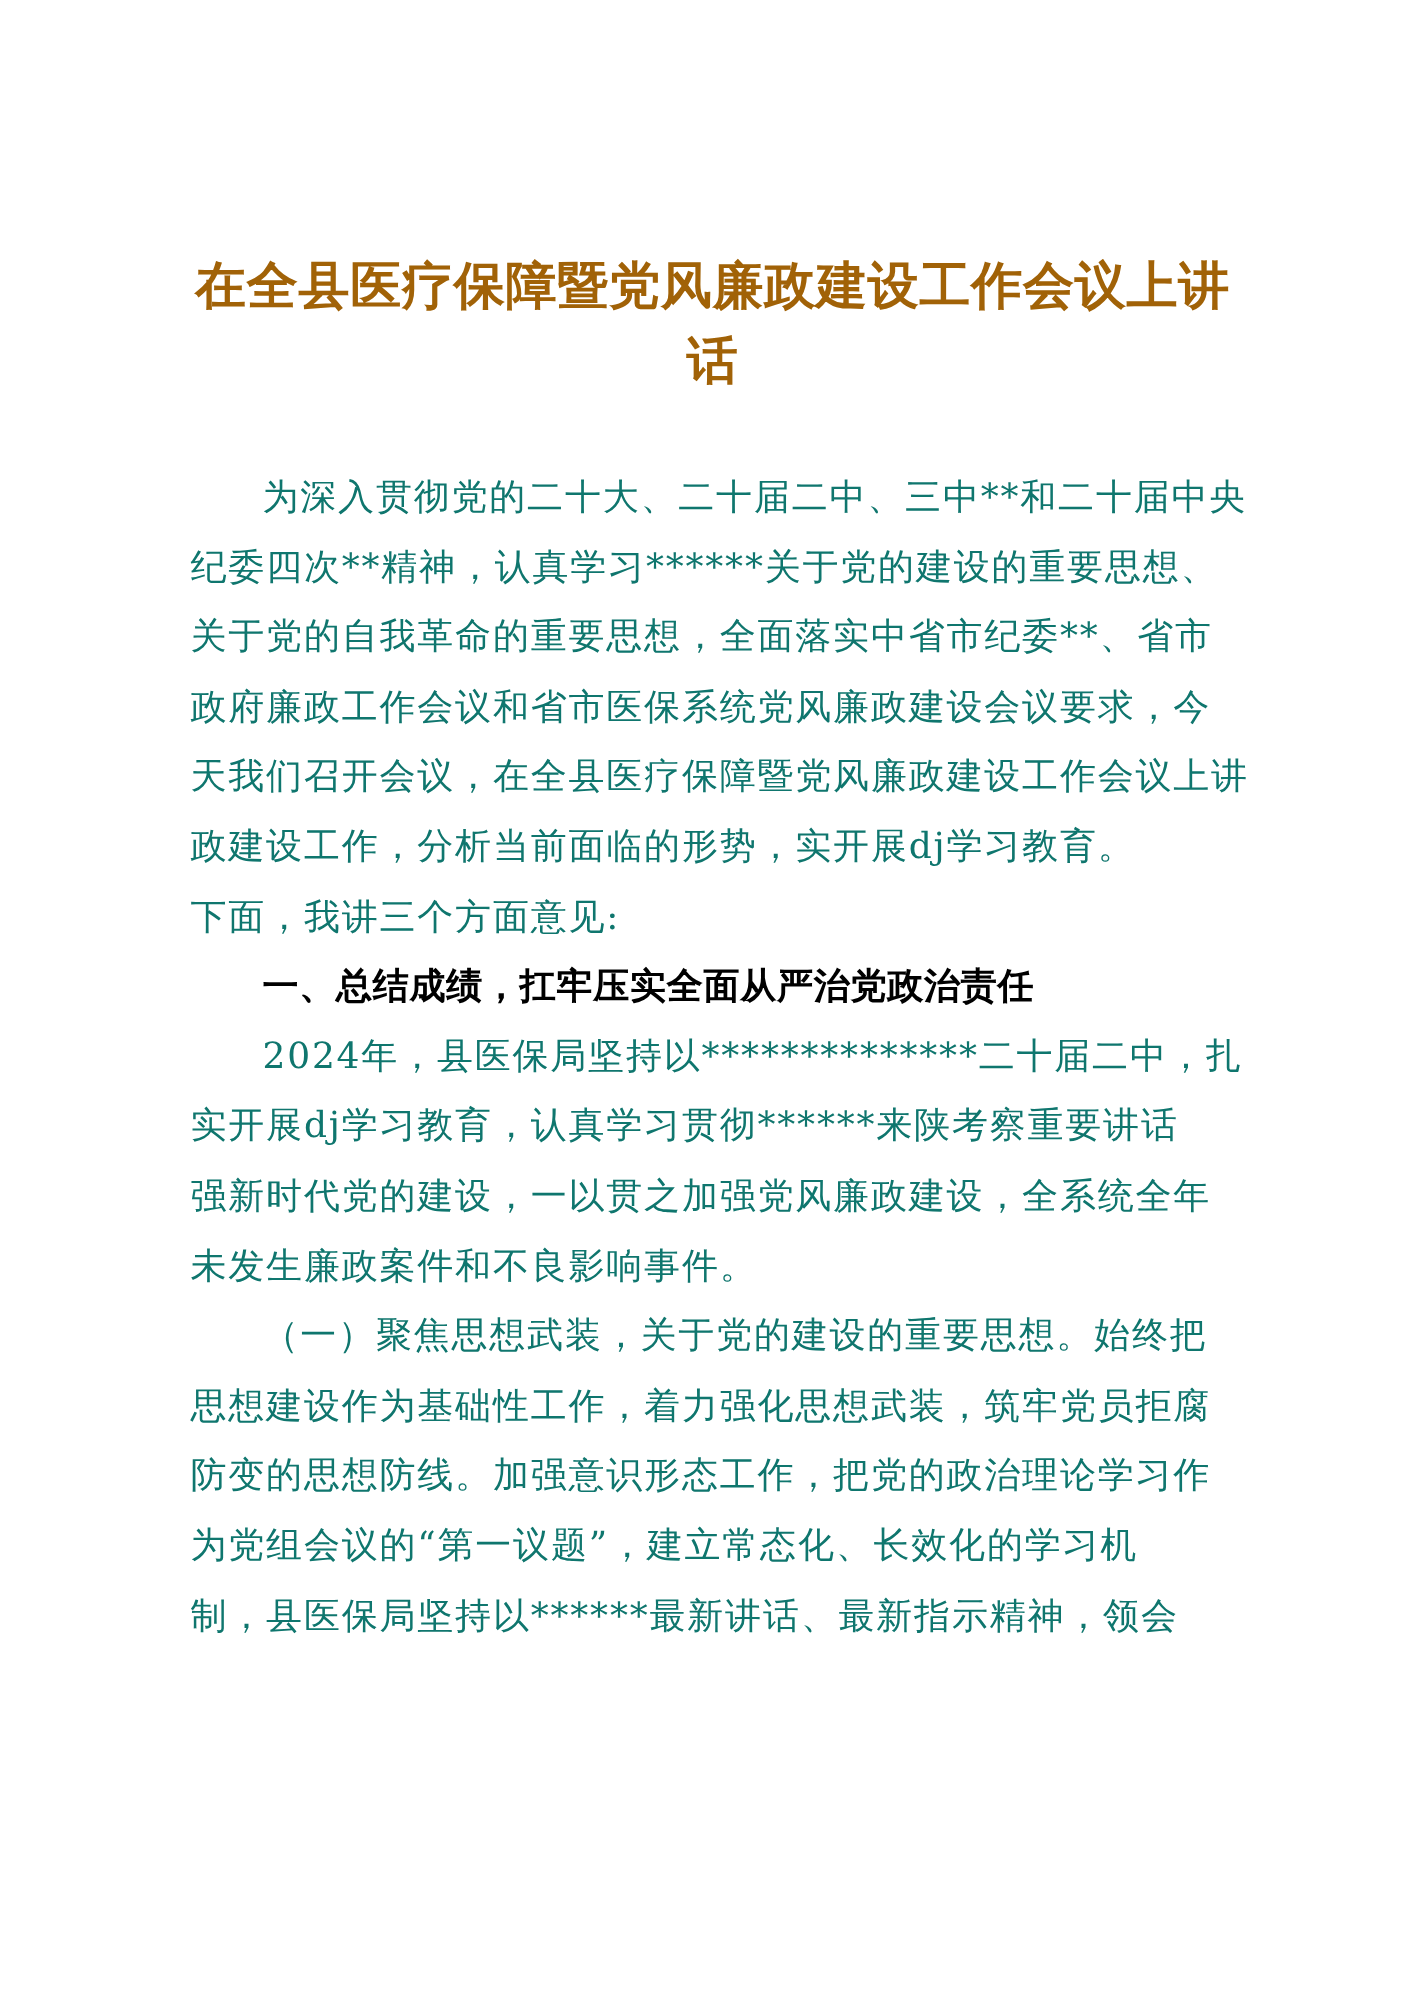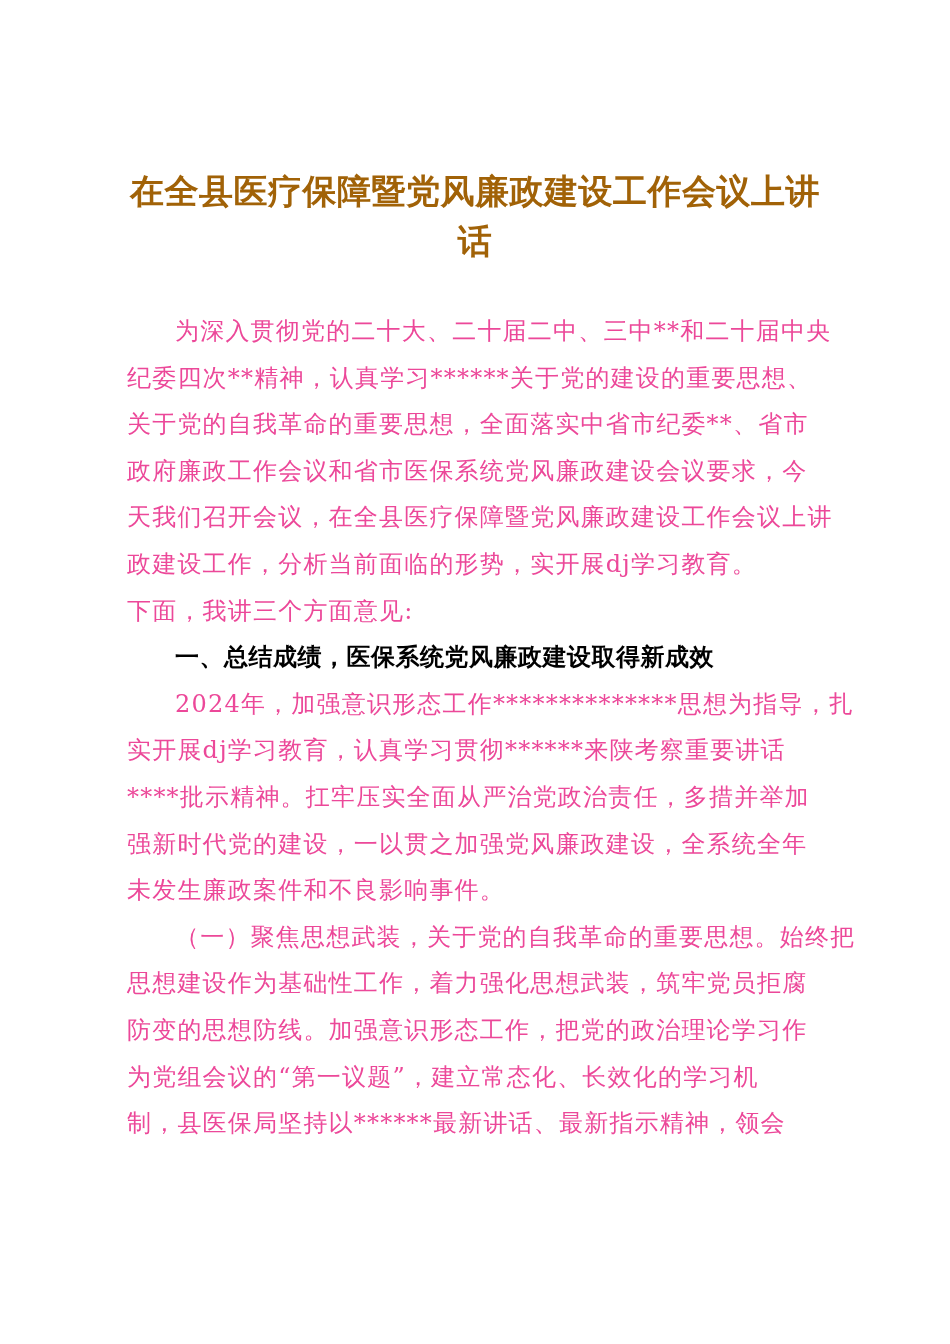--- a/index.html
+++ b/index.html
@@ -4,46 +4,45 @@
 <style>
   html, body { margin:0; padding:0; background:#ffffff; }
   body { width:950px; height:1344px; position:relative; overflow:hidden;
          font-family:"DejaVu Serif","Liberation Serif",serif; color:#111; }
   .page { position:absolute; left:0; top:0; width:950px; height:1344px; background:#fff; }
   .title { position:absolute; left:100px; width:750px; top:166px; text-align:center;
            font-family:"DejaVu Sans","Liberation Sans",sans-serif; font-weight:bold;
            font-size:34px; line-height:50px; letter-spacing:0.5px; color:#a16207; }
   .body { position:absolute; left:127px; width:700px; top:308px; }
   .line { height:46.6px; line-height:46.6px; font-size:24px; white-space:nowrap;
-          letter-spacing:1.2px; color:#ec4899; }
+          letter-spacing:1.2px; color:#0f766e; }
   .indent { padding-left:48px; }
   .heading { font-family:"DejaVu Sans","Liberation Sans",sans-serif; font-weight:bold; color:#000; letter-spacing:0.5px; }
 </style>
 </head>
 <body>
 
 <div class="page">
   <div class="title">
     <div>在全县医疗保障暨党风廉政建设工作会议上讲</div>
     <div>话</div>
   </div>
 
   <div class="body">
     <div class="line indent">为深入贯彻党的二十大、二十届二中、三中**和二十届中央</div>
     <div class="line">纪委四次**精神，认真学习******关于党的建设的重要思想、</div>
     <div class="line">关于党的自我革命的重要思想，全面落实中省市纪委**、省市</div>
     <div class="line">政府廉政工作会议和省市医保系统党风廉政建设会议要求，今</div>
     <div class="line">天我们召开会议，在全县医疗保障暨党风廉政建设工作会议上讲</div>
     <div class="line">政建设工作，分析当前面临的形势，实开展dj学习教育。</div>
     <div class="line">下面，我讲三个方面意见:</div>
-    <div class="line indent heading">一、总结成绩，医保系统党风廉政建设取得新成效</div>
-    <div class="line indent">2024年，加强意识形态工作**************思想为指导，扎</div>
+    <div class="line indent heading">一、总结成绩，扛牢压实全面从严治党政治责任</div>
+    <div class="line indent">2024年，县医保局坚持以**************二十届二中，扎</div>
     <div class="line">实开展dj学习教育，认真学习贯彻******来陕考察重要讲话</div>
-    <div class="line">****批示精神。扛牢压实全面从严治党政治责任，多措并举加</div>
     <div class="line">强新时代党的建设，一以贯之加强党风廉政建设，全系统全年</div>
     <div class="line">未发生廉政案件和不良影响事件。</div>
-    <div class="line indent">（一）聚焦思想武装，关于党的自我革命的重要思想。始终把</div>
+    <div class="line indent">（一）聚焦思想武装，关于党的建设的重要思想。始终把</div>
     <div class="line">思想建设作为基础性工作，着力强化思想武装，筑牢党员拒腐</div>
     <div class="line">防变的思想防线。加强意识形态工作，把党的政治理论学习作</div>
     <div class="line">为党组会议的“第一议题”，建立常态化、长效化的学习机</div>
     <div class="line">制，县医保局坚持以******最新讲话、最新指示精神，领会</div>
   </div>
 </div>
 
 </body></html>

